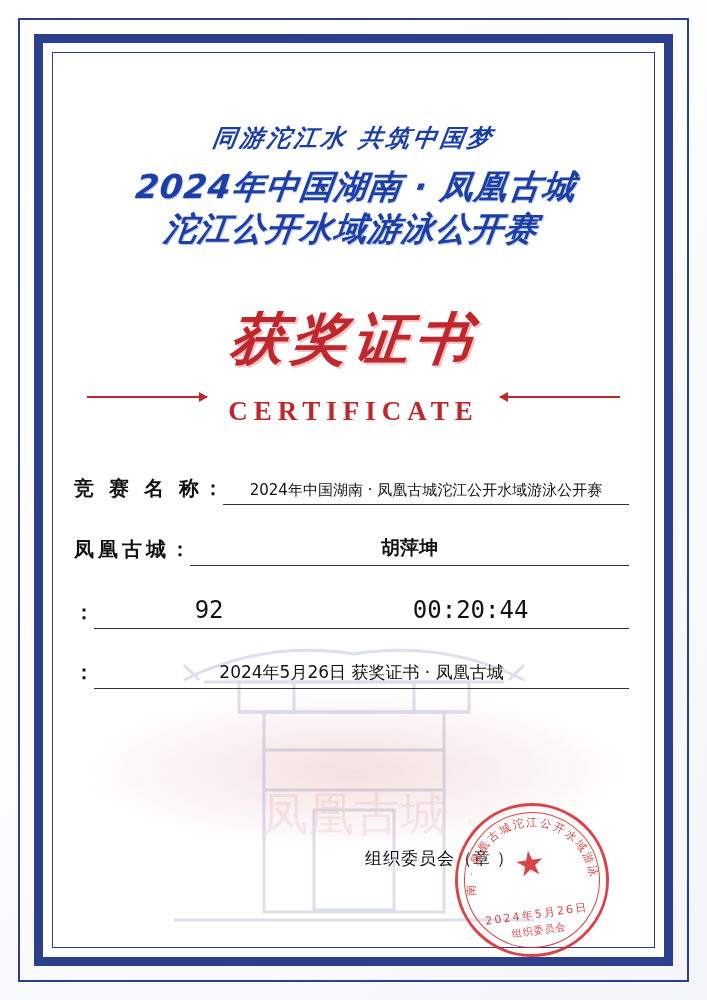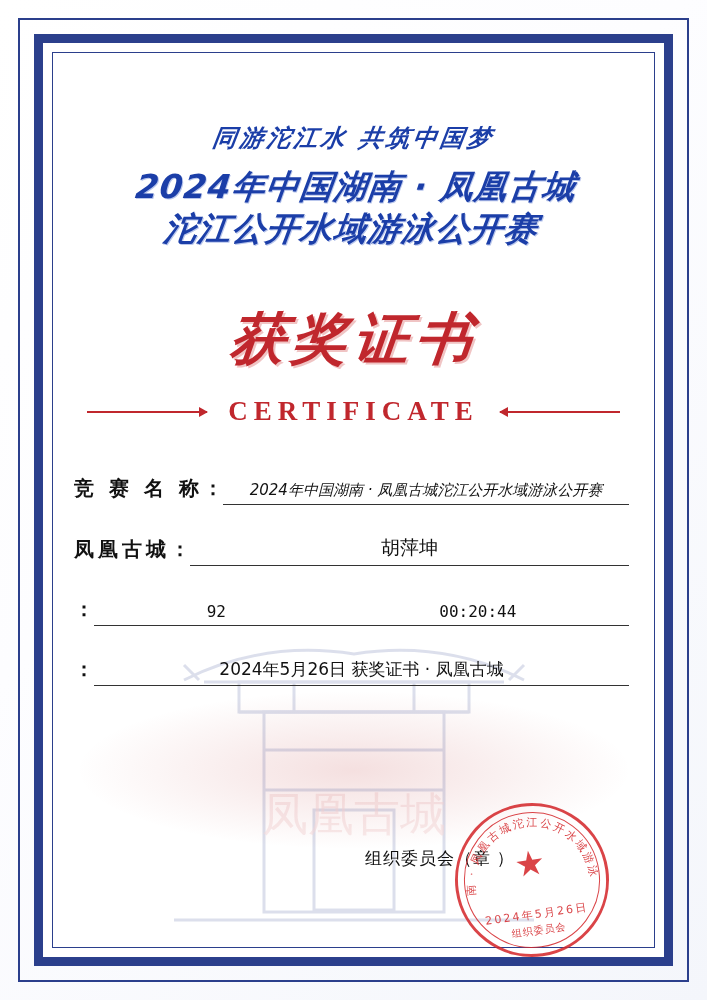--- a/index.html
+++ b/index.html
@@ -128,21 +128,21 @@
     font-weight: bold;
     font-style: italic;
     color: #c0272d;
     letter-spacing: 6px;
     transform: skewX(-6deg);
     text-shadow: 2px 2px 0 #f0c4c4;
   }
   .cert-en-wrap {
     margin-top: 18px;
     display: flex;
-    align-items: center;
+    align-items: flex-start;
     justify-content: center;
     gap: 21px;
   }
   .cert-en-line {
     height: 2px;
     width: 120px;
     background: #c0272d;
     position: relative;
   }
   .cert-en-line.left::before,
@@ -203,36 +203,35 @@
     font-size: 16px;
     color: #111111;
     text-align: center;
     white-space: nowrap;
   }
   .field-value.name-group {
     display: flex;
     justify-content: space-around;
     align-items: center;
     font-size: 19px;
-    font-weight: normal;
+    font-weight: bold;
     gap: 44px;
   }
   .field-value.rank-time {
     display: flex;
     justify-content: space-around;
     align-items: flex-end;
     font-family: "DejaVu Sans Mono", monospace;
-    font-size: 16px;
+    font-size: 24px;
   }
   .field-value.datetime {
     font-size: 17px;
   }
   .field-value.contest {
     font-size: 15px;
-    font-style: italic;
   }
 
   
   .signature-area {
     position: absolute;
     left: 0;
     right: 0;
     top: 735px;
     height: 150px;
   }

